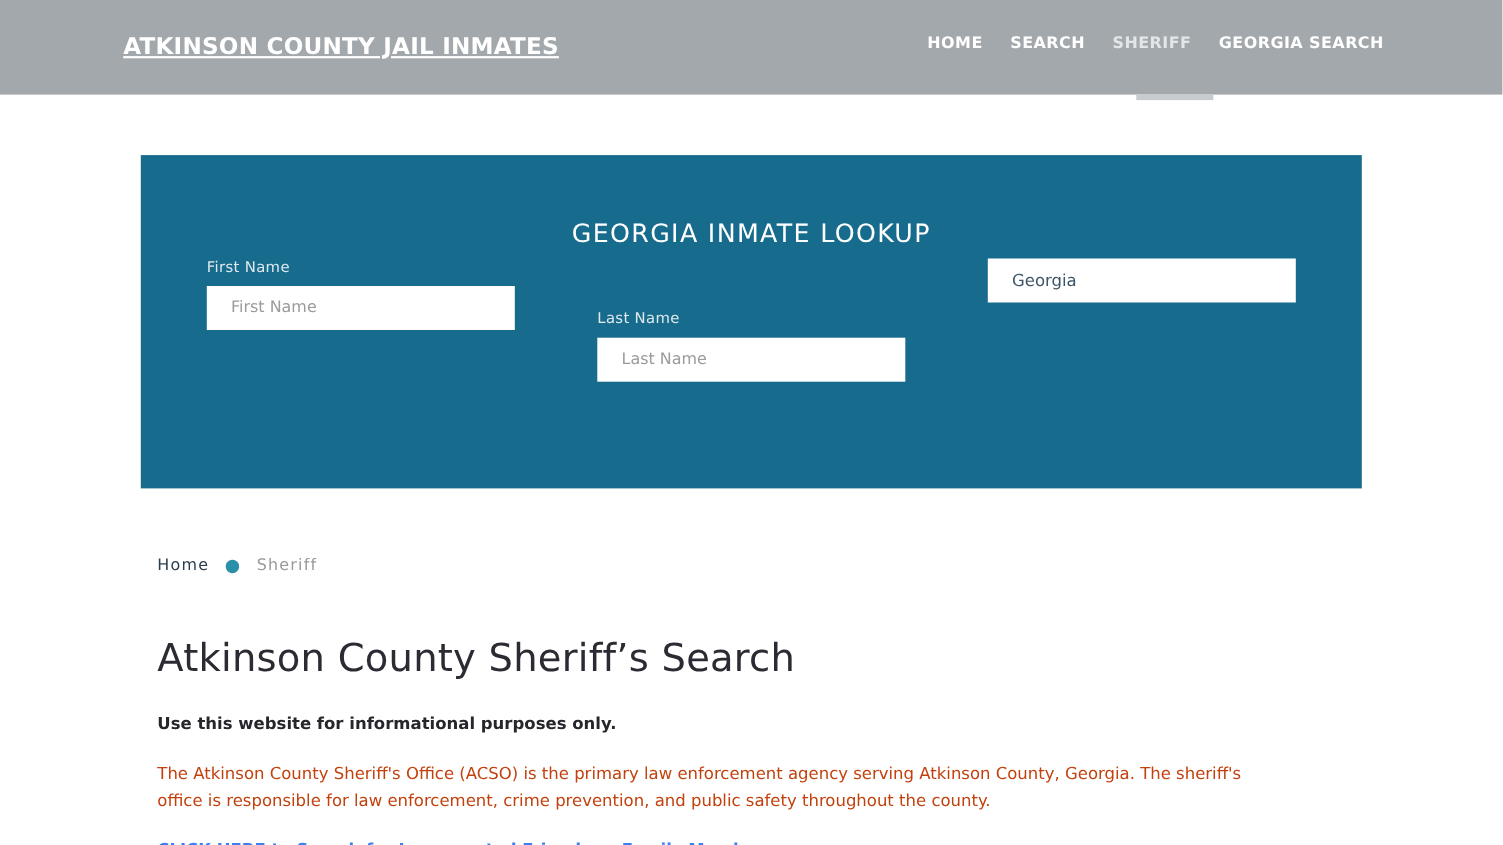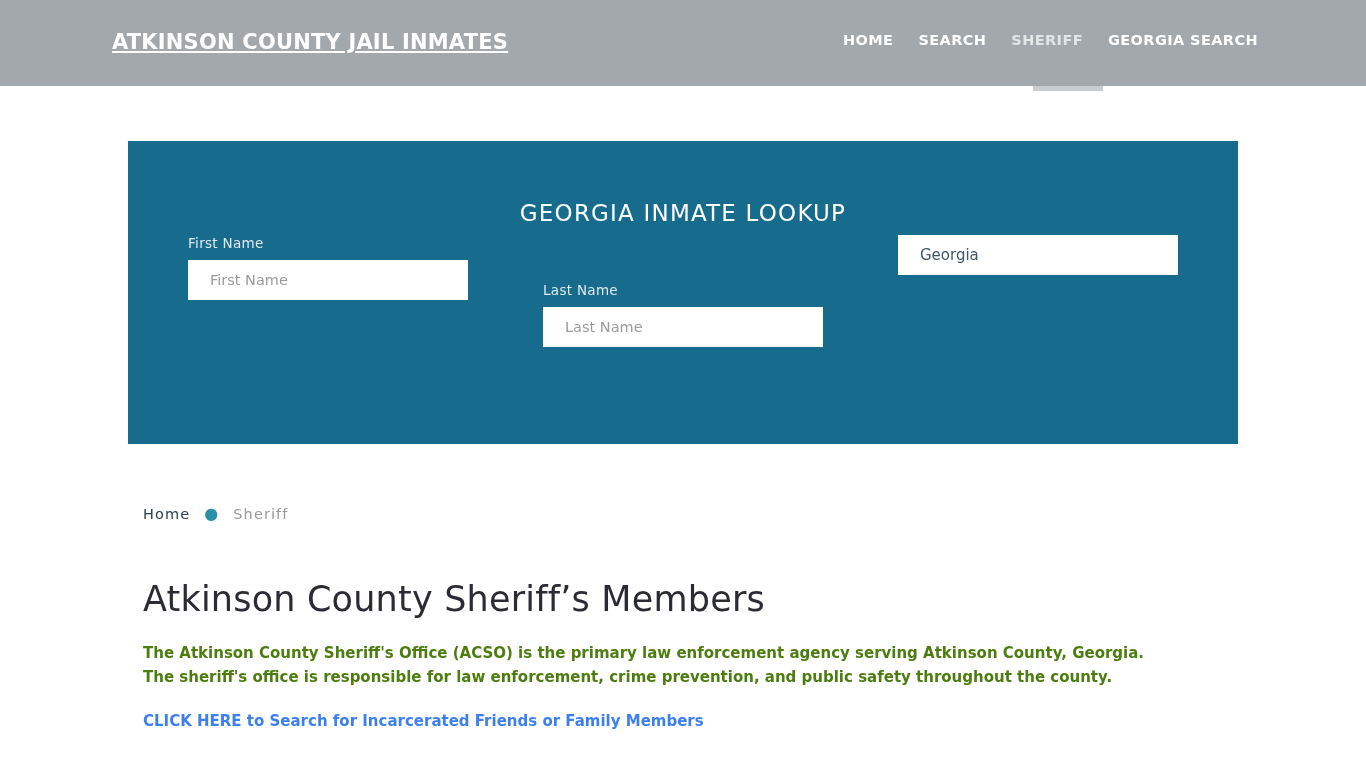--- a/index.html
+++ b/index.html
@@ -189,23 +189,23 @@
   }
   .lead-text {
     margin: 28px 0 0 0;
     color: #26262c;
     font-size: 15px;
     font-weight: bold;
     line-height: 1.5;
   }
   .body-text {
     margin: 22px 0 0 0;
-    color: #4d7c0f;
-    font-size: 15px;
-    font-weight: bold;
+    color: #c2410c;
+    font-size: 15px;
+    font-weight: normal;
     line-height: 1.65;
     max-width: 1010px;
   }
   .cta-link {
     display: inline-block;
     margin-top: 22px;
     color: #3b7ff0;
     font-size: 15px;
     font-weight: bold;
     text-decoration: none;
@@ -253,20 +253,21 @@
 </section>
 
 <main class="content">
 
   <div class="breadcrumb">
     <a class="crumb-home" href="#">Home</a>
     <span class="crumb-sep">●</span>
     <span class="crumb-current">Sheriff</span>
   </div>
 
-  <h1 class="page-title">Atkinson County Sheriff’s Members</h1>
-
+  <h1 class="page-title">Atkinson County Sheriff’s Search</h1>
+
+  <p class="lead-text">Use this website for informational purposes only.</p>
 
   <p class="body-text">The Atkinson County Sheriff's Office (ACSO) is the primary law enforcement agency serving Atkinson County, Georgia. The sheriff's office is responsible for law enforcement, crime prevention, and public safety throughout the county.</p>
 
   <a class="cta-link" href="#">CLICK HERE to Search for Incarcerated Friends or Family Members</a>
 
 </main>
 
 </body></html>

